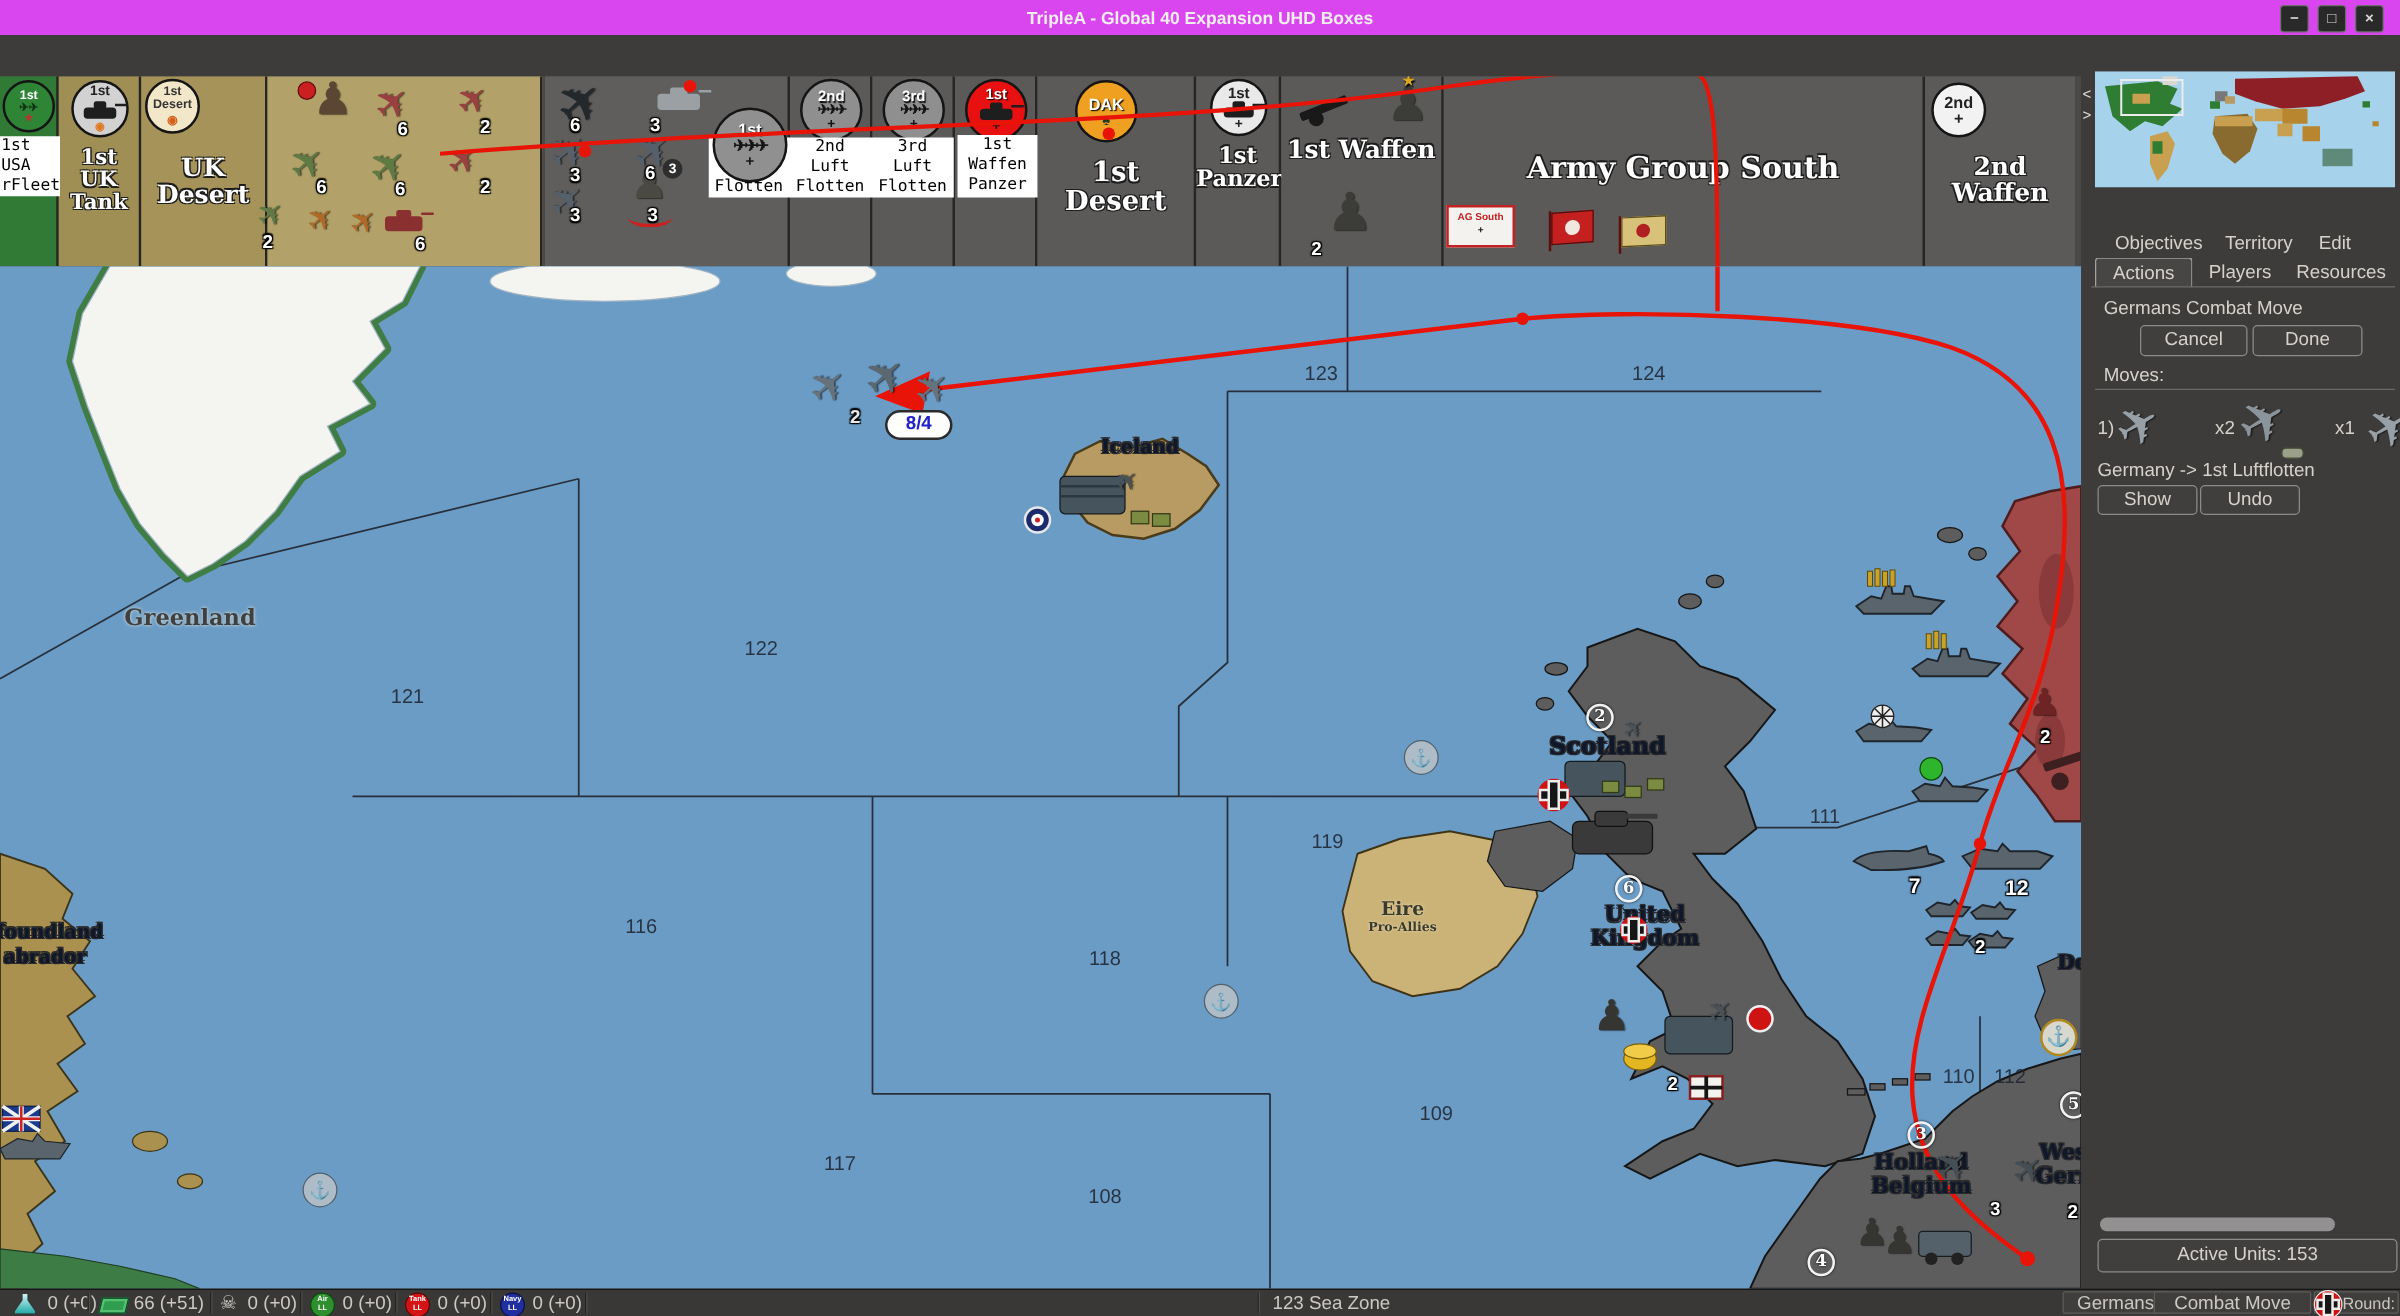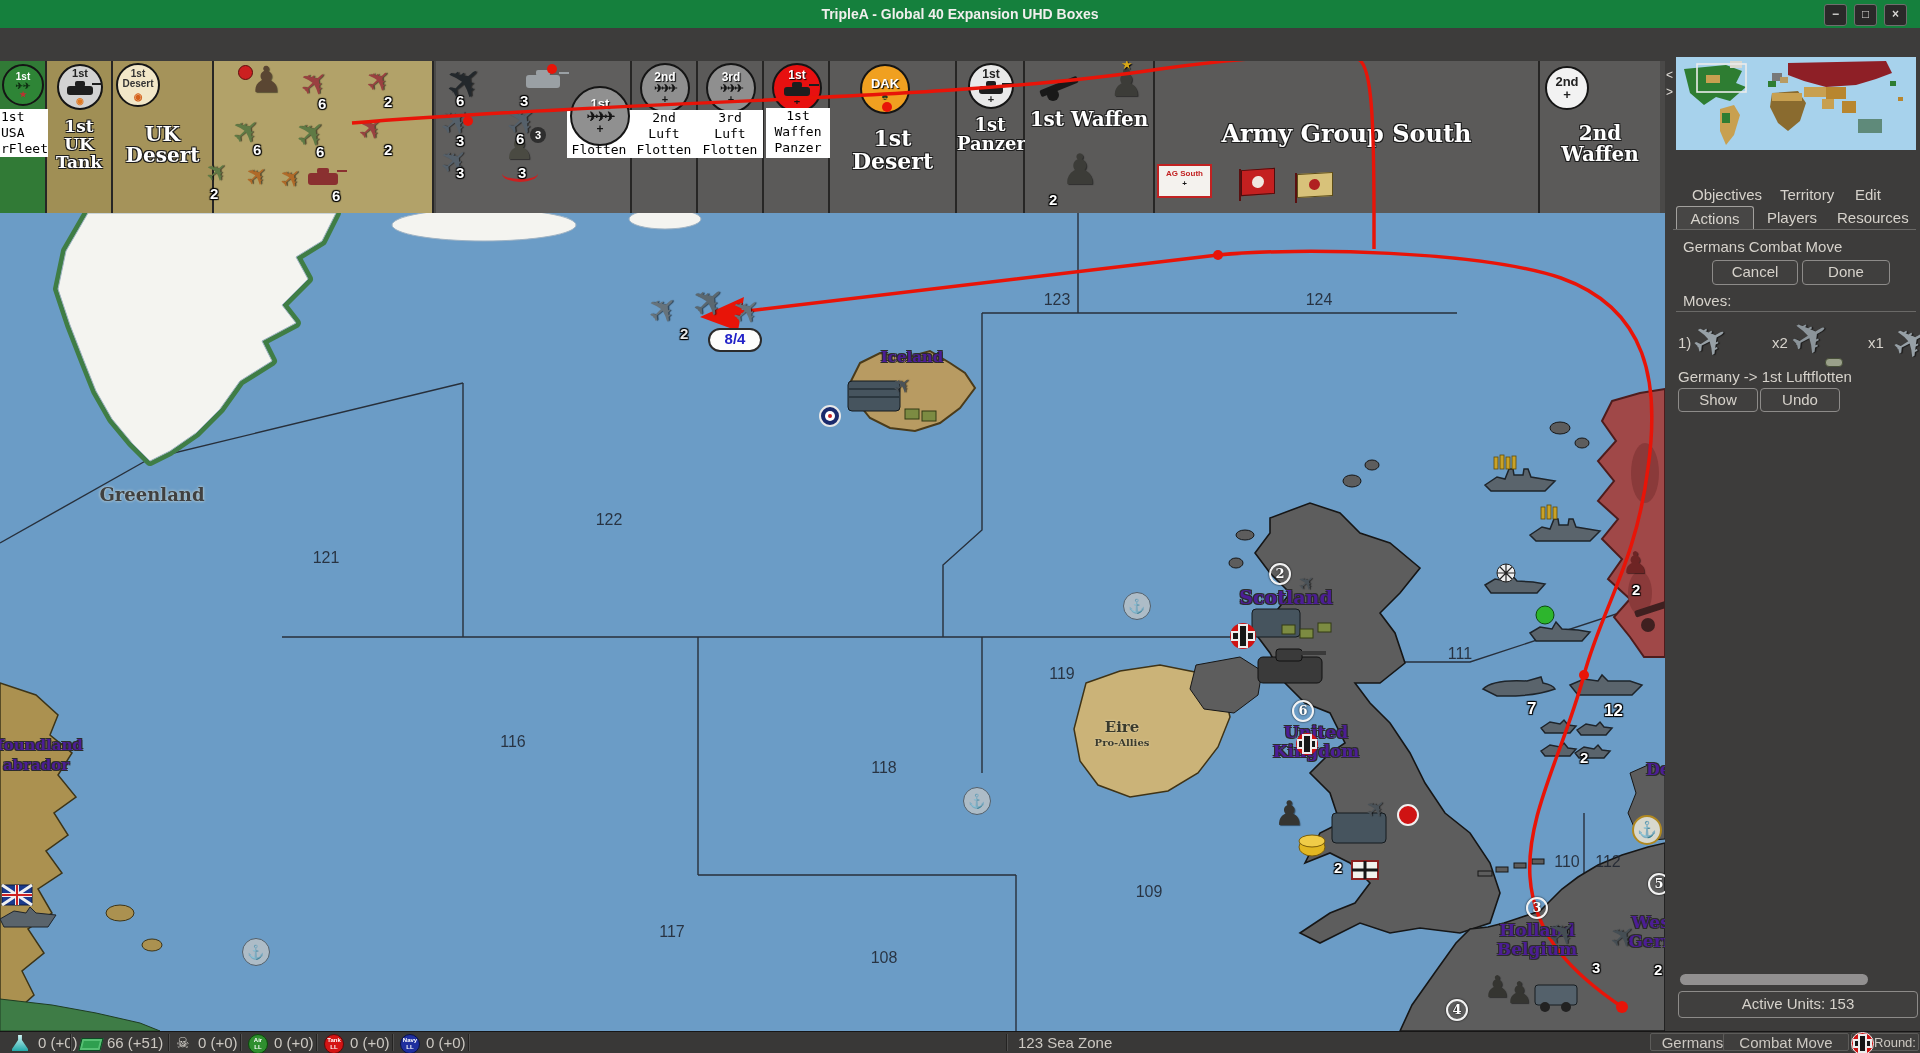--- a/index.html
+++ b/index.html
@@ -1,20 +1,20 @@
 <!DOCTYPE html>
 <html><head>
 <meta charset="utf-8">
 <style>
   html,body{margin:0;padding:0;background:#000;}
   #app{position:relative;width:1920px;height:1053px;overflow:hidden;background:#3d3c3b;
        font-family:"Liberation Sans",sans-serif;-webkit-font-smoothing:antialiased;}
   .abs{position:absolute;}
   
-  #titlebar{left:0;top:0;width:1920px;height:28px;background:#15803d;color:#f1efed;
+  #titlebar{left:0;top:0;width:1920px;height:28px;background:#d946ef;color:#f1efed;
             display:flex;align-items:center;justify-content:center;font-size:14px;font-weight:bold;}
   .winbtn{position:absolute;top:4px;width:21px;height:20px;border:1px solid #6f6e6d;border-radius:3px;
           color:#d8d6d4;font-size:12px;line-height:18px;text-align:center;background:#2a2929;}
   
   #menubar{left:0;top:28px;width:1665px;height:33px;background:#3b3a39;color:#d9d5cf;font-size:15px;}
   .menu-item{display:inline-block;padding:0 14px;line-height:33px;}
   .menu-item::first-letter{text-decoration:underline;}
   
   #unitpanel{left:0;top:61px;width:1665px;height:152px;background:#4a4948;overflow:hidden;}
   .ubox{position:absolute;top:0;height:152px;border-right:2px solid #272625;box-sizing:border-box;}
@@ -30,21 +30,21 @@
          text-shadow:1px 1px 1px rgba(0,0,0,.55);}
   .cnt{position:absolute;color:#fff;font-size:15px;font-weight:bold;z-index:5;
        text-shadow:-1px -1px 1px #000,1px -1px 1px #000,-1px 1px 1px #000,1px 1px 1px #000;}
   .soldier{position:absolute;font-family:"DejaVu Sans",sans-serif;text-shadow:1px 1px 1px rgba(0,0,0,.5);}
   .tankbody{position:absolute;background:#1e1e1e;border-radius:3px;}
   .tankbody:before{content:"";position:absolute;left:30%;top:-5px;width:40%;height:6px;background:inherit;border-radius:2px;}
   .tankbody:after{content:"";position:absolute;right:-9px;top:-3px;width:10px;height:2px;background:inherit;}
   .flagpole{position:absolute;width:2px;background:#5a1010;}
   
   #mapview{left:0;top:213px;width:1665px;height:818px;background:#6b9cc6;overflow:hidden;}
-  .serifmap{position:absolute;font-family:"DejaVu Serif","Liberation Serif",serif;font-weight:bold;color:#4c1d95;
+  .serifmap{position:absolute;font-family:"DejaVu Serif","Liberation Serif",serif;font-weight:bold;color:#0f172a;
             text-align:center;transform:translateX(-50%);line-height:1.1;
             text-shadow:-1px -1px 0 #2c2c2c,1px -1px 0 #2c2c2c,-1px 1px 0 #2c2c2c,1px 1px 0 #2c2c2c;}
   .zone-num{position:absolute;transform:translateX(-50%);color:#1f2530;font-size:16px;opacity:.88;}
   .circnum{position:absolute;width:22px;height:22px;border:2px solid #f2f2f2;border-radius:50%;box-sizing:border-box;
            color:#fff;font-family:"DejaVu Serif",serif;font-weight:bold;font-size:13px;line-height:18px;text-align:center;
            box-shadow:0 0 2px #000;text-shadow:0 0 2px #000;}
   .convoy{position:absolute;width:26px;height:26px;border-radius:50%;background:#b9c2c8;opacity:.85;
           border:1px solid #4e565c;color:#39434b;font-size:14px;line-height:26px;text-align:center;}
   .pillbadge{position:absolute;background:#fdfdfb;border:2px solid #2b2b2b;border-radius:12px;
              color:#2121c8;font-weight:bold;font-size:15px;line-height:18px;text-align:center;z-index:6;}

